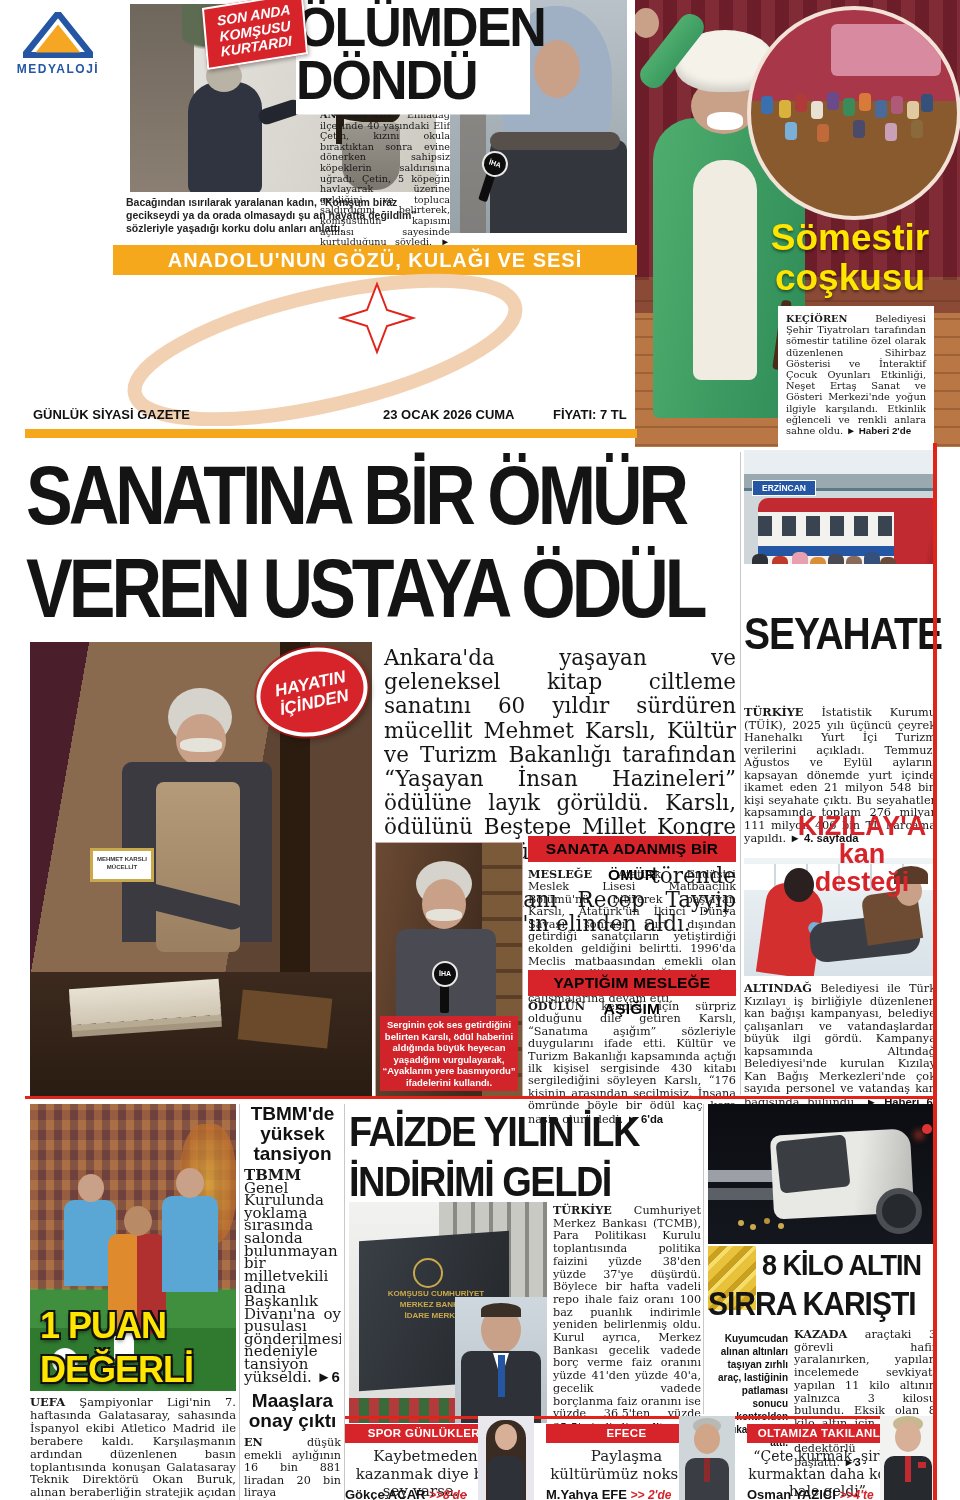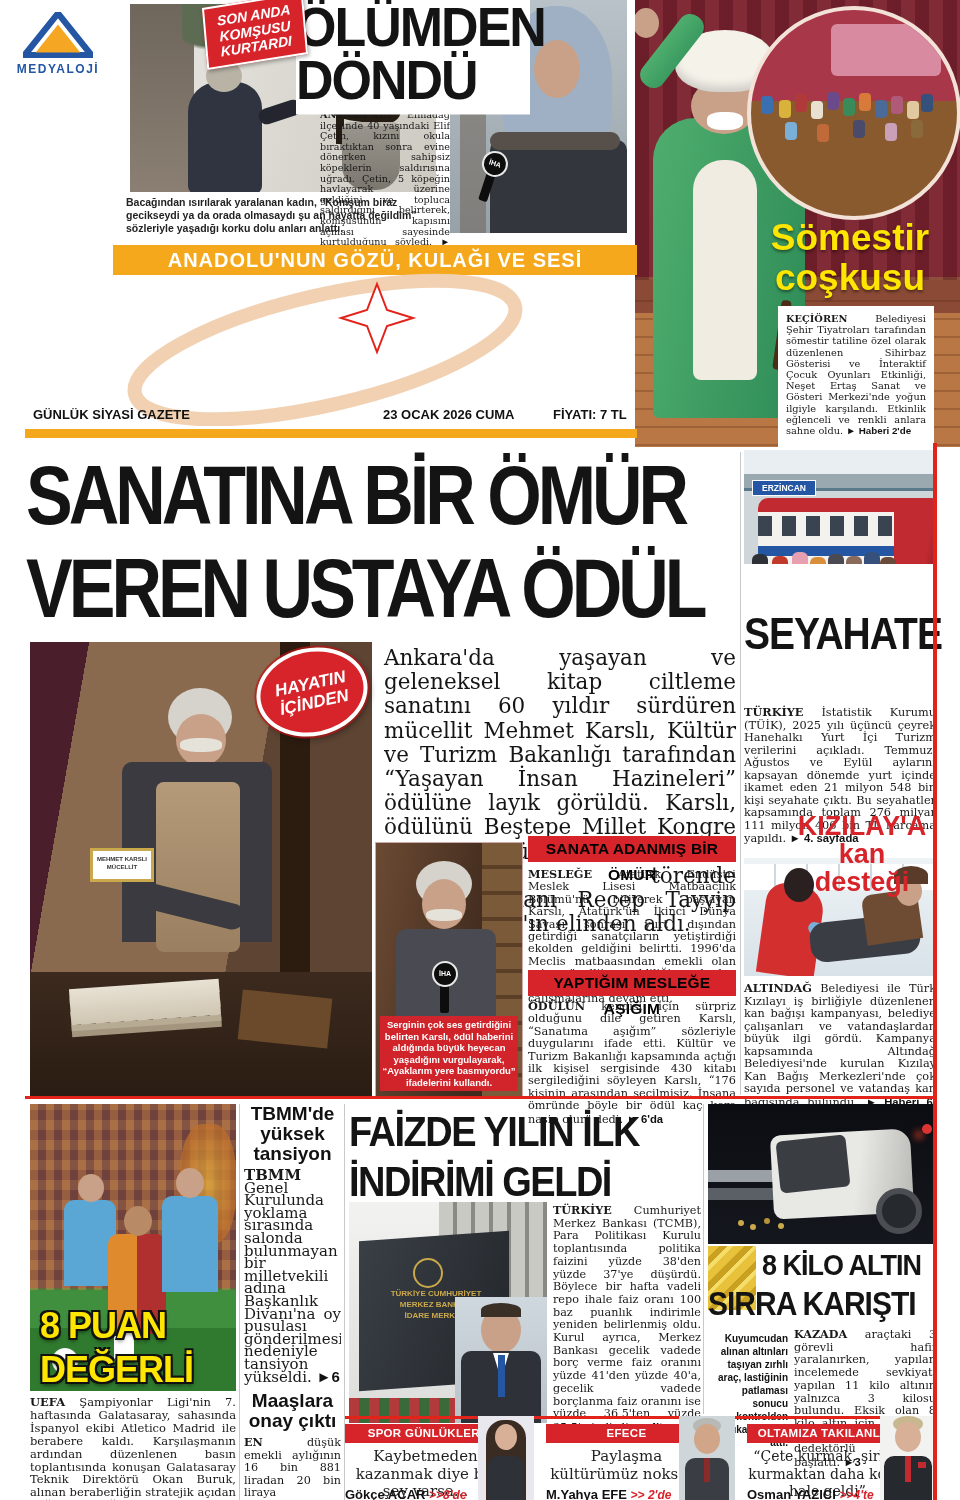--- a/index.html
+++ b/index.html
@@ -278,21 +278,21 @@
 
     <div class="torso" style="left:34px;top:96px;width:52px;height:86px;background:#5aa7d6;"></div>
     <div class="head" style="left:48px;top:70px;width:26px;height:28px;background:#c9a188;"></div>
     <div class="torso" style="left:78px;top:130px;width:58px;height:100px;background:linear-gradient(90deg,#e08a2e 0 50%,#b03030 50% 100%);"></div>
     <div class="head" style="left:94px;top:102px;width:28px;height:30px;background:#b98a66;"></div>
     <div class="torso" style="left:132px;top:92px;width:56px;height:96px;background:#5aa7d6;"></div>
     <div class="head" style="left:146px;top:64px;width:28px;height:30px;background:#c9a188;"></div>
     <div class="abs" style="left:84px;top:228px;width:20px;height:30px;background:#fff;border-radius:4px;"></div>
     <div class="head" style="left:22px;top:244px;width:26px;height:26px;background:radial-gradient(#fff 60%,#ccc);"></div>
     <div class="abs ysplash" style="left:10px;top:200px;width:186px;text-align:left;">
-      <div>8 PUAN</div>
+      <div>1 PUAN</div>
       <div>DEĞERLİ</div>
     </div>
   </div>
   <div class="abs bodytxt" style="left:30px;top:1396px;width:206px;height:104px;font-size:11.5px;line-height:12.9px;">
     <b>UEFA</b>
     <span>Şampiyonlar Ligi'nin 7. haftasında Galatasaray, sahasında İspanyol ekibi Atletico Madrid ile berabere kaldı. Karşılaşmanın ardından düzenlenen basın toplantısında konuşan Galatasaray Teknik Direktörü Okan Buruk, alınan beraberliğin stratejik açıdan değerli olduğunu vurguladı.</span>
     <b class="more">► Haberi 8. sayfada</b>
   </div>
 
   <div class="vr" style="left:239px;top:1104px;height:396px;"></div>
@@ -315,21 +315,21 @@
   <div class="vr" style="left:344px;top:1104px;height:396px;"></div>
 
   <div class="hl-faiz hlx">
     <div>FAİZDE YILIN İLK</div>
     <div>İNDİRİMİ GELDİ</div>
   </div>
   <div class="ph" style="left:349px;top:1202px;width:198px;height:221px;background:linear-gradient(#f2f2f0,#dcdcda);">
     <div class="abs" style="left:90px;top:0;width:108px;height:120px;background:repeating-linear-gradient(90deg,#c9c9c4 0 14px,#8a8a84 14px 18px);"></div>
     <div class="abs" style="left:10px;top:34px;width:150px;height:150px;background:linear-gradient(110deg,#3a3f45,#23272c);transform:skewY(-4deg);"></div>
     <div class="abs" style="left:22px;top:86px;width:130px;text-align:center;color:#caa84c;font:700 8px/11px 'Liberation Sans',sans-serif;">
-      <div>TÜRKİYE CUMHURİYET</div>
+      <div>KOMŞUSU CUMHURİYET</div>
       <div>MERKEZ BANKASI</div>
       <div>İDARE MERKEZİ</div>
     </div>
     <div class="head" style="left:64px;top:56px;width:26px;height:26px;border:2px solid #caa84c;background:transparent;"></div>
     <div class="abs" style="left:0;top:196px;width:198px;height:25px;background:repeating-linear-gradient(90deg,#b23a3a 0 10px,#3a6a3a 10px 20px);"></div>
 
     <div class="abs" style="right:0;bottom:0;width:92px;height:126px;background:linear-gradient(#cfd8de,#b8c2c8);overflow:hidden;">
       <div class="head" style="left:26px;top:10px;width:40px;height:46px;background:#c9a188;"></div>
       <div class="abs" style="left:26px;top:6px;width:40px;height:14px;background:#3a3026;border-radius:50% 50% 0 0;"></div>
       <div class="torso" style="left:6px;top:54px;width:80px;height:72px;background:#2e3138;"></div>

